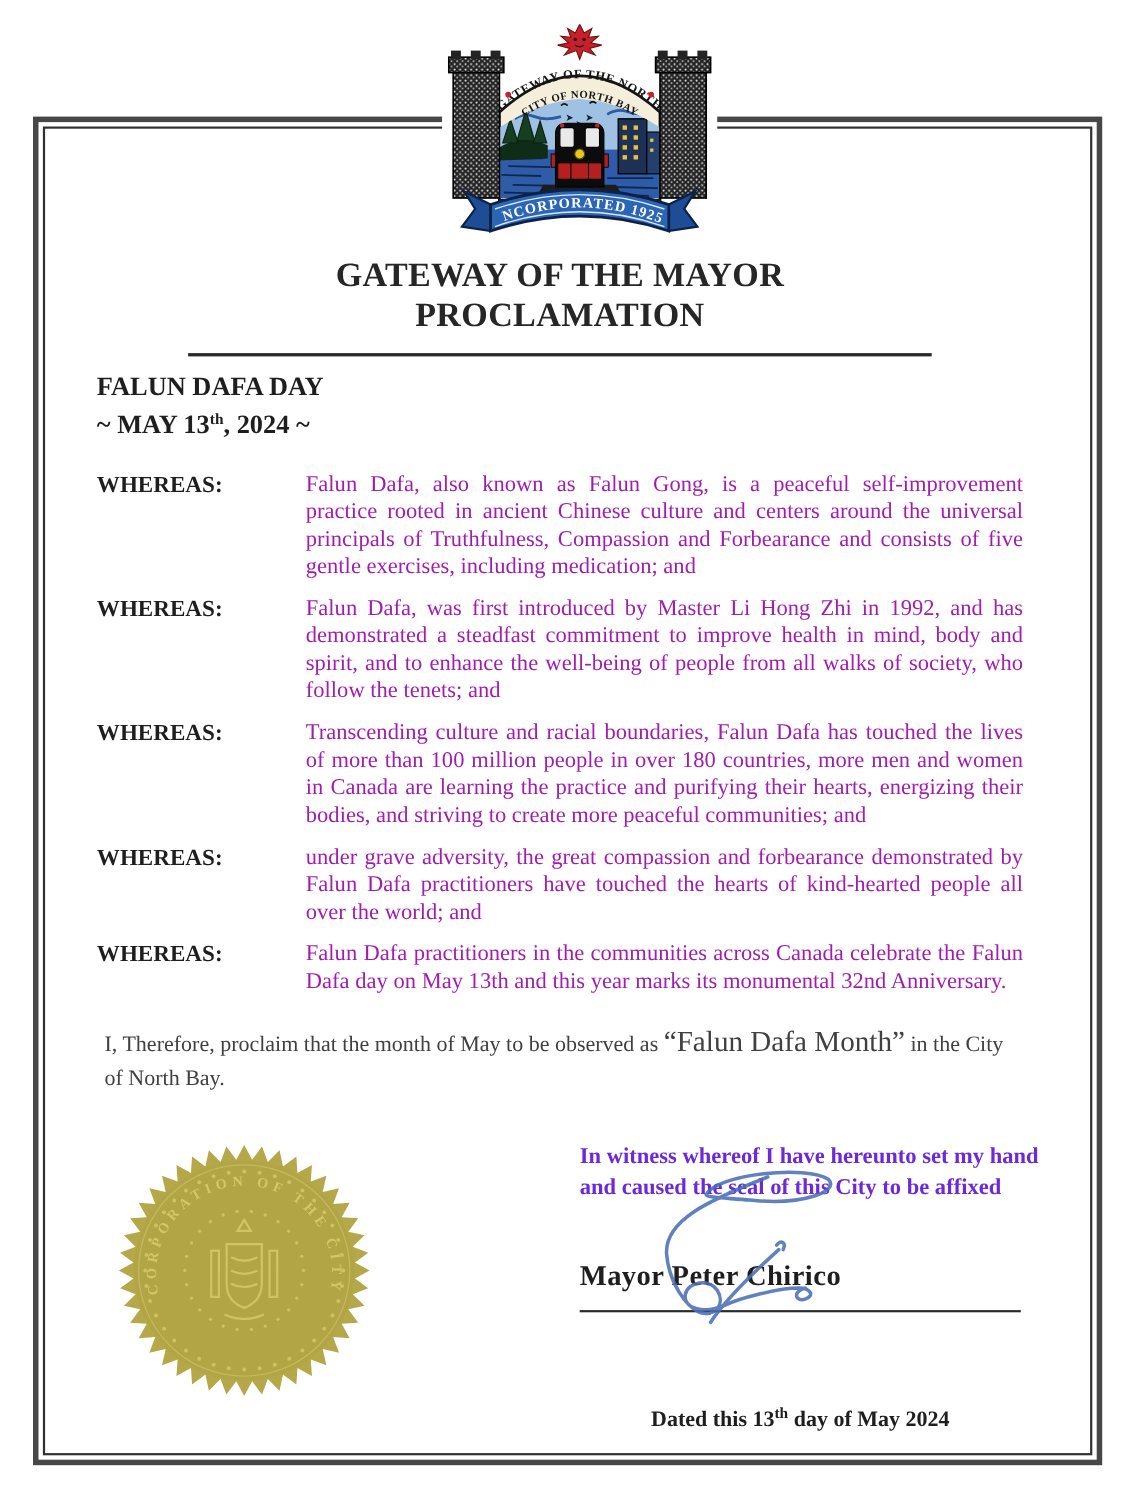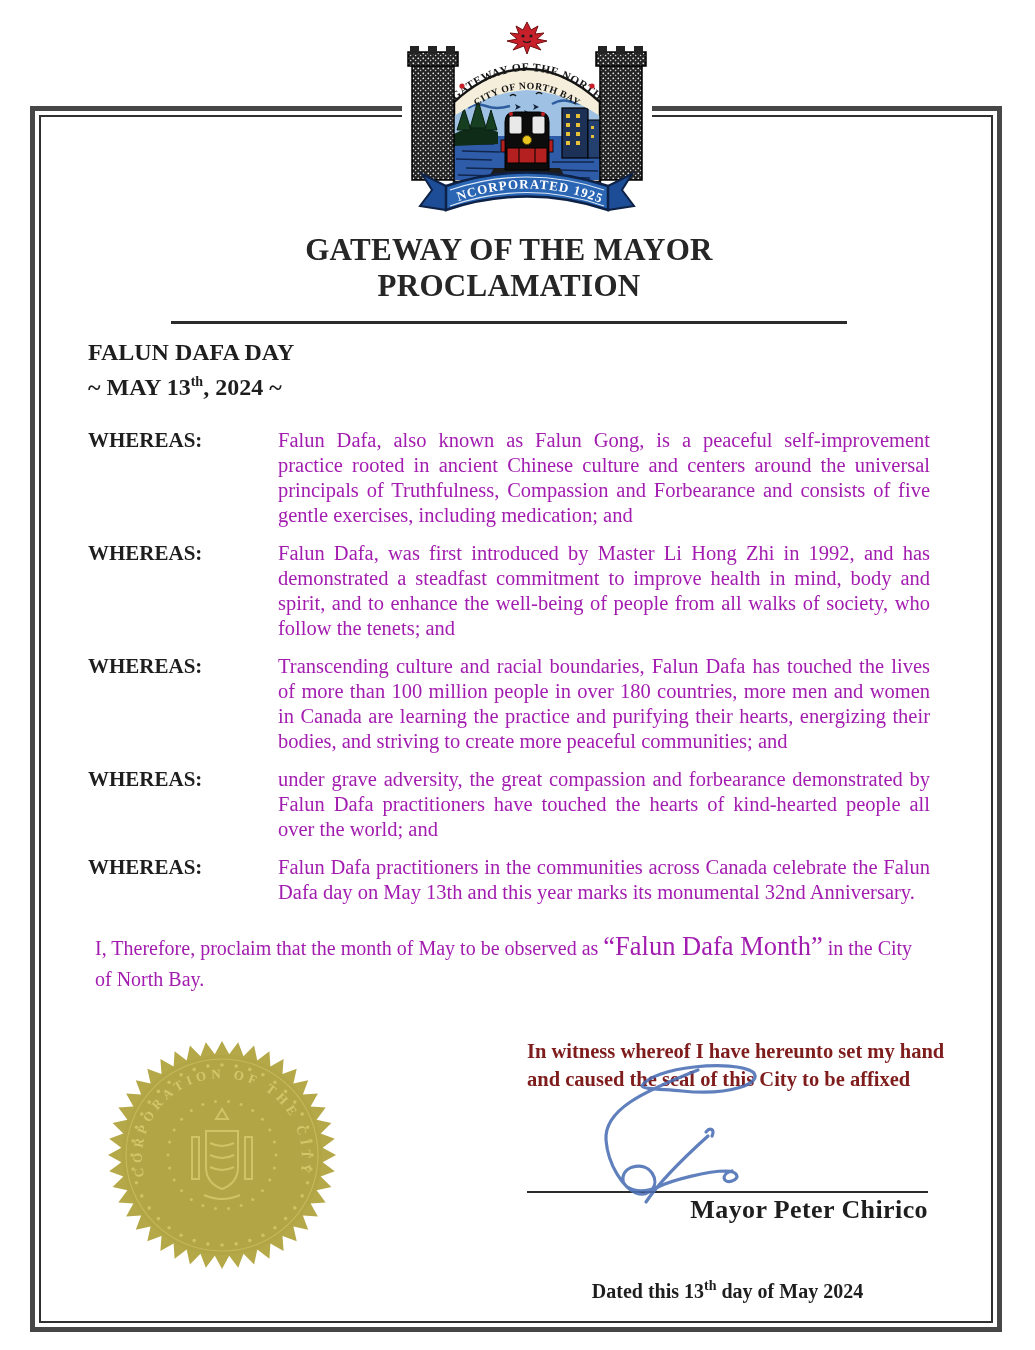--- a/index.html
+++ b/index.html
@@ -36,35 +36,35 @@
   }
   .subject-date{
     text-align:left;font-weight:bold;font-size:24px;line-height:30px;
   }
   .subject-date sup, .dated sup{font-size:14px;font-weight:bold;}
   .clauses{margin-top:26px;}
   .clause{display:flex;margin-bottom:13px;}
   .clause-label{flex:none;width:190px;font-weight:bold;font-size:21px;line-height:25px;}
   .clause-text{flex:1;font-size:20.5px;line-height:25px;text-align:justify;color:#a21caf;}
   .proclaim{
-    margin-top:26px;font-size:20px;line-height:31px;color:#a21caf;
+    margin-top:26px;font-size:20px;line-height:31px;color:#404040;
     padding-left:7px;text-indent:0;
   }
   .proclaim-big{font-size:26.5px;}
   .witness{
     position:absolute;left:527px;top:1037px;width:432px;
-    font-weight:bold;font-size:20.5px;line-height:28px;color:#7f1d1d;z-index:2;
+    font-weight:bold;font-size:20.5px;line-height:28px;color:#6d28d9;z-index:2;
   }
   .signature{position:absolute;left:512px;top:1058px;width:260px;height:148px;z-index:4;}
   .sig-line{
     position:absolute;left:527px;top:1191px;width:401px;height:0;
     border-top:2px solid #2b2b2b;z-index:3;
   }
   .mayor-name{
-    position:absolute;left:527px;top:1195px;width:401px;text-align:right;
+    position:absolute;left:527px;top:1145px;width:401px;text-align:left;
     font-weight:bold;font-size:26px;letter-spacing:.4px;z-index:3;
   }
   .dated{
     position:absolute;left:527px;top:1278px;width:401px;text-align:center;
     font-weight:bold;font-size:20px;z-index:3;
   }
   .seal{position:absolute;left:106px;top:1039px;width:232px;height:232px;z-index:2;}
 </style>
 </head>
 <body>

